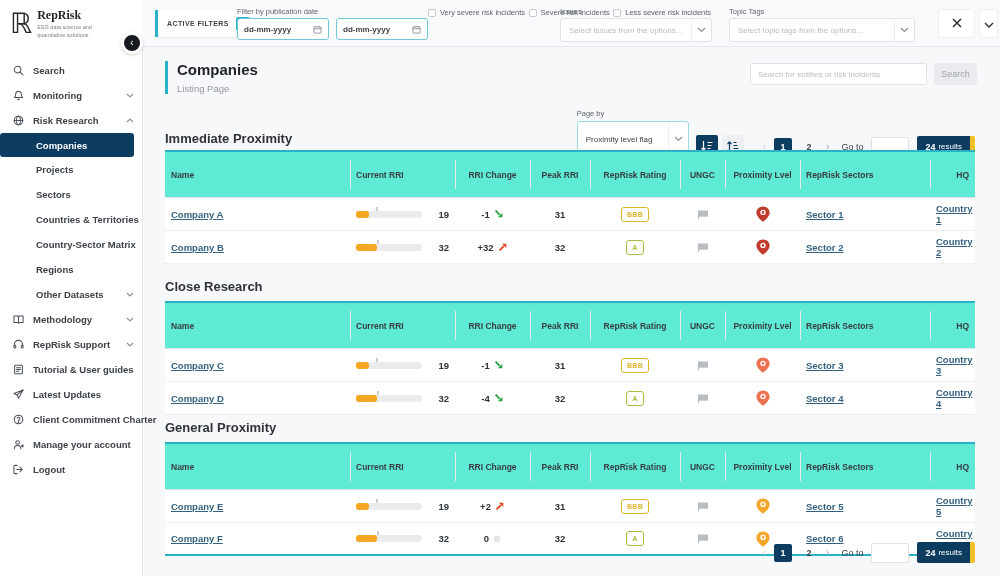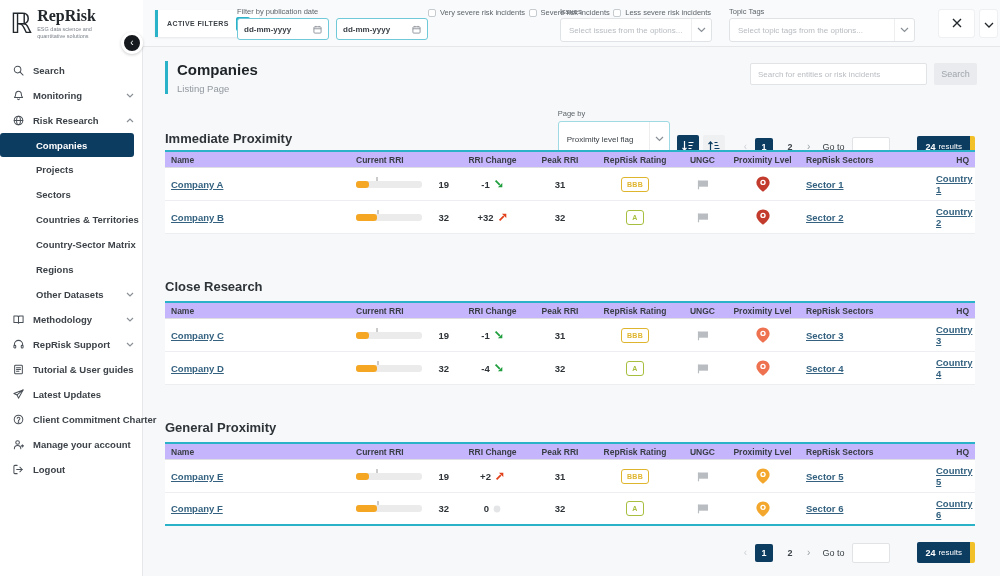--- a/index.html
+++ b/index.html
@@ -4,21 +4,21 @@
 <style>
   * { margin:0; padding:0; box-sizing:border-box; }
   html,body { width:1000px; height:576px; }
   body { font-family:"Liberation Sans",sans-serif; background:#f7f8f9; position:relative; overflow:hidden; color:#2e3338; }
 
   
   .topbar { position:absolute; left:0; top:0; right:0; height:47px; background:#f9fafb; border-bottom:1px solid #e5e7ea; z-index:5; }
   .logo-area { position:absolute; left:0; top:0; width:143px; height:47px; background:#fff; display:flex; align-items:center; padding-left:10px; gap:5px; }
   .logo-r { font-family:"DejaVu Sans",sans-serif; font-size:28px; line-height:1; color:#23282d; }
   .logo-text { display:flex; flex-direction:column; }
-  .logo-text .bname { font-family:"Liberation Serif",serif; font-size:16px; font-weight:700; color:#23282d; }
+  .logo-text .bname { font-family:"Liberation Serif",serif; font-size:12px; font-weight:700; color:#23282d; }
   .logo-text .tagline { font-size:5.5px; color:#7c828a; line-height:1.3; margin-top:1px; }
   .collapse-btn { position:absolute; left:121px; top:32px; width:22px; height:22px; border-radius:50%;
     background:#16191d; border:3px solid #fff; color:#fff; display:flex; align-items:center; justify-content:center;
     font-size:10px; line-height:1; z-index:20; box-shadow:0 1px 3px rgba(0,0,0,.2); cursor:pointer; }
 
   .active-filters { position:absolute; left:155px; top:10px; height:27px; background:#fff; border-left:3px solid #29b2c8;
     display:flex; align-items:center; padding:0 9px; box-shadow:0 1px 2px rgba(0,0,0,.08); }
   .af-label { font-size:7px; font-weight:700; color:#3c4248; letter-spacing:.4px; }
   .af-count { margin-left:7px; width:14px; height:14px; background:#29b2c8; color:#fff; font-size:8px; font-weight:700;
     display:flex; align-items:center; justify-content:center; border-radius:2px; }
@@ -71,27 +71,27 @@
   .sort-btn + .sort-btn { margin-left:-3px; }
 
   .pagination { display:flex; align-items:center; gap:8px; margin-left:12px; }
   .pg-arrow { font-size:10px; color:#9aa0a6; cursor:pointer; }
   .pg-arrow.dis { color:#ced2d6; }
   .pg-num { font-size:9px; font-weight:700; color:#3c4248; min-width:18px; height:18px; display:flex; align-items:center; justify-content:center; cursor:pointer; }
   .pg-num.cur { background:#0d3c61; color:#fff; border-radius:2px; }
   .goto-label { font-size:9px; color:#3c4248; margin-left:4px; }
   .goto-input { width:38px; height:20px; background:#fff; border:1px solid #e1e4e7; border-radius:2px; }
   .results-badge { height:21px; background:#0d3c61; border-right:5px solid #f2c029; border-radius:2px; color:#fff;
-    display:flex; align-items:center; gap:3px; padding:8px 8px; font-size:8px; margin-left:19px; }
+    display:flex; align-items:center; gap:3px; padding:8px 8px; font-size:8px; margin-left:0; }
   .results-badge b { font-size:9px; }
 
   .section-title { position:absolute; left:21px; font-size:13px; font-weight:700; color:#2e3338; }
   .rr-table { position:absolute; left:21px; width:810px; border-top:2px solid #29b2c8; }
   .thead, .trow { display:grid; grid-template-columns:185px 105px 75px 60px 90px 45px 75px 130px 45px; align-items:center; }
-  .thead { height:16px; border-bottom:1px solid #dddfe3; background:#c4b5fd; }
+  .thead { height:46px; border-bottom:1px solid #dddfe3; background:#5eead4; }
   .th { font-size:8.5px; font-weight:700; color:#383d43; padding:0 6px; position:relative; height:100%; display:flex; align-items:center; }
   .th.c { justify-content:center; } .th.r { justify-content:flex-end; }
   .th + .th::before { content:""; position:absolute; left:0; top:8px; bottom:8px; width:1px; background:#e7e9ec; }
   .trow { height:33px; background:#fff; border-bottom:1px solid #eceef1; }
   .rr-table.last .trow:last-child { border-bottom:2px solid #29b2c8; }
   .td { padding:0 6px; display:flex; align-items:center; }
   .td.c { justify-content:center; } .td.r { justify-content:flex-start; }
   .link { font-size:9.5px; font-weight:600; color:#33617f; text-decoration:underline; cursor:pointer; }
   .bar-track { position:relative; width:66px; height:7px; background:#ebebeb; border-radius:3px; flex:none; }
   .bar-fill { position:absolute; left:0; top:0; bottom:0; background:#f5a623; border-radius:3px; }

